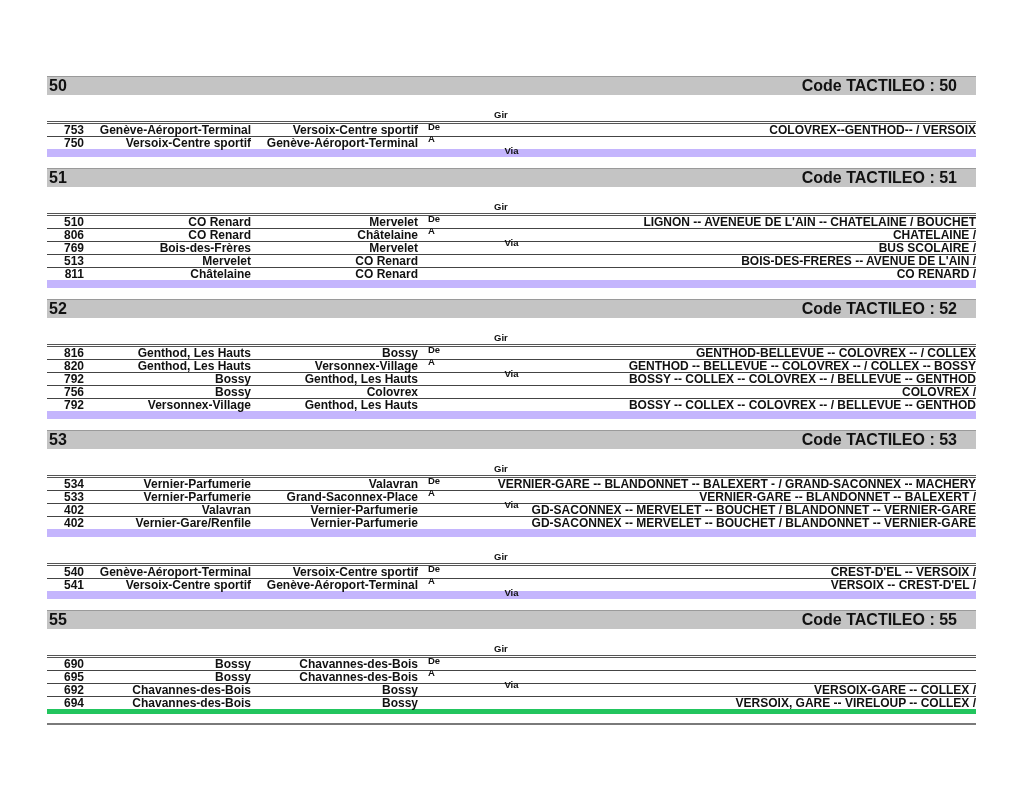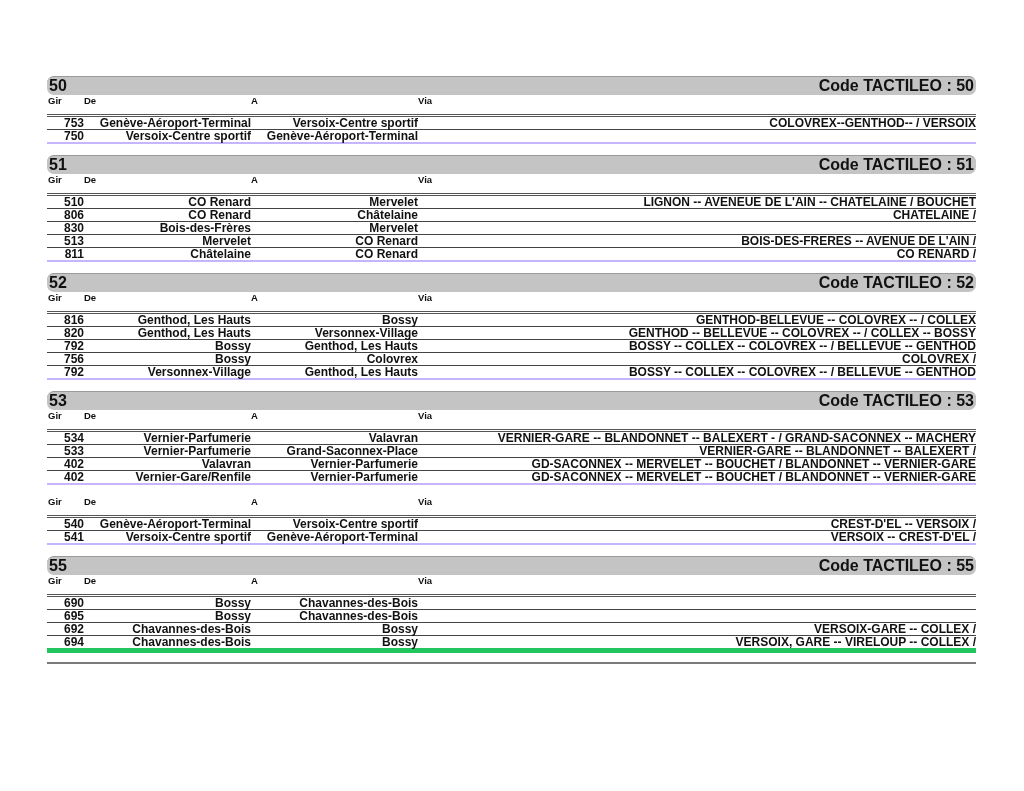--- a/index.html
+++ b/index.html
@@ -28,52 +28,52 @@
       height: 18px;
       background: #c4c4c4;
       border-top: 1px solid #9a9a9a;
       display: flex;
       justify-content: space-between;
       align-items: center;
       font-weight: bold;
       font-size: 16px;
       color: #111;
       line-height: 18px;
-      border-radius: 7px;
     }
     .section-header .line-num {
       padding-left: 2px;
     }
     .section-header .code {
-      padding-right: 2px;
+      padding-right: 19px;
     }
     .col-headers, .row {
       display: flex;
       font-size: 8.5px;
       line-height: 12px;
       height: 12px;
       align-items: center;
     }
     .col-headers {
       font-weight: bold;
       font-size: 9.5px;
-      margin-top: 0;
+      margin-top: 14px;
       border-bottom: 3px double #555;
       height: 11px;
-      padding-bottom: 8px;
+      padding-bottom: 1px;
+      flex-direction: column;
     }
     .row {
       font-weight: bold;
       font-size: 12px;
       border-bottom: 1px solid #444;
       height: 12px;
       text-align: right;
     }
     .row:last-child {
-      border-bottom: 2px solid #c4b5fd;
+      border-bottom: 8px solid #c4b5fd;
     }
     .c-gir { width: 36px; padding-left: 1px; }
     .c-de  { width: 167px; }
     .c-a   { width: 167px; }
     .c-via { flex: 1; }
     .end-rule {
       height: 2px;
       background: #7a7a7a;
       margin-top: 9px;
     }
@@ -127,23 +127,24 @@
         <span class="c-a">Mervelet</span>
         <span class="c-via">LIGNON -- AVENEUE DE L'AIN -- CHATELAINE / BOUCHET</span>
       </div>
       <div class="row">
         <span class="c-gir">806</span>
         <span class="c-de">CO Renard</span>
         <span class="c-a">Châtelaine</span>
         <span class="c-via">CHATELAINE /</span>
       </div>
       <div class="row">
-        <span class="c-gir">830</span>
+        <span class="c-gir">769</span>
         <span class="c-de">Bois-des-Frères</span>
         <span class="c-a">Mervelet</span>
+        <span class="c-via">BUS SCOLAIRE /</span>
       </div>
       <div class="row">
         <span class="c-gir">513</span>
         <span class="c-de">Mervelet</span>
         <span class="c-a">CO Renard</span>
         <span class="c-via">BOIS-DES-FRERES -- AVENUE DE L'AIN /</span>
       </div>
       <div class="row">
         <span class="c-gir">811</span>
         <span class="c-de">Châtelaine</span>

